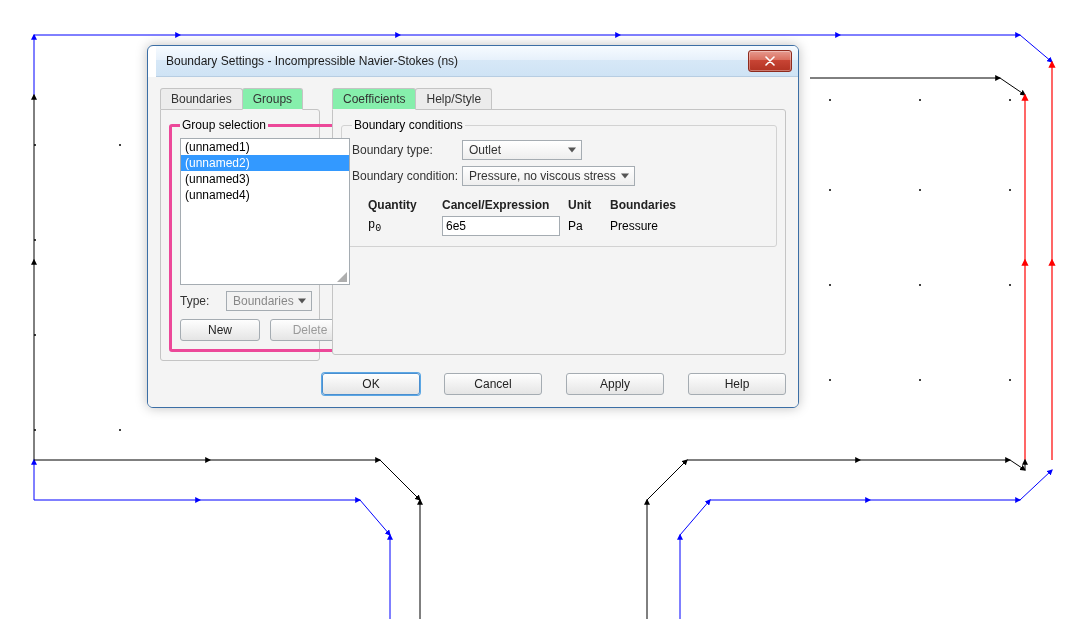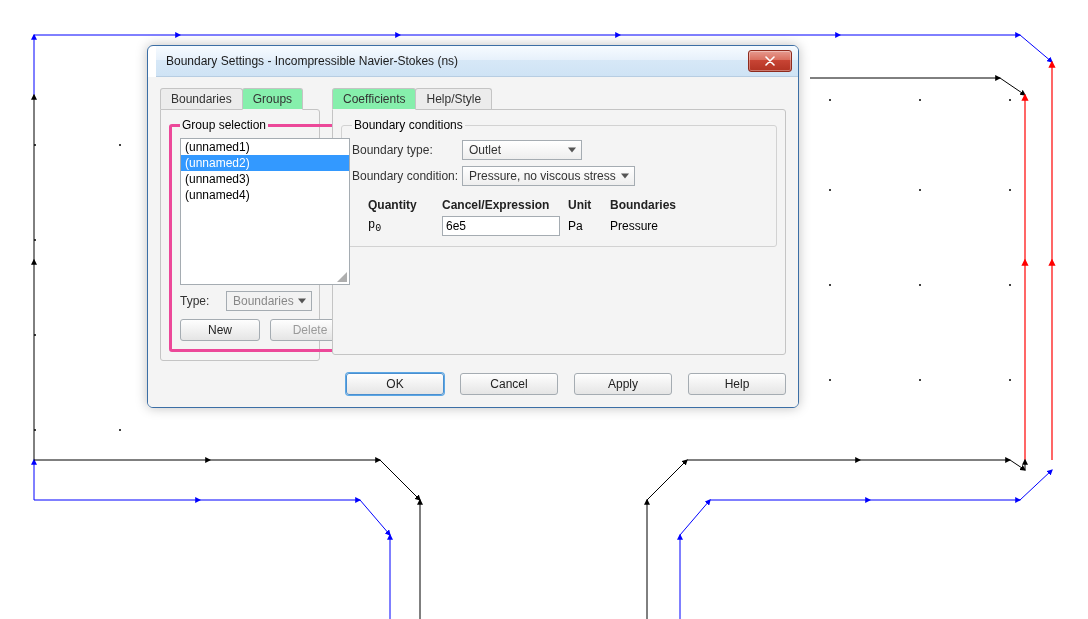--- a/index.html
+++ b/index.html
@@ -227,21 +227,21 @@
   .table-row {
     display:grid;
     grid-template-columns: 84px 120px 36px 1fr;
     align-items:center;
     gap:6px;
     margin-top:4px;
   }
   .footer {
     display:flex;
     justify-content:flex-end;
-    gap:16px;
+    gap:24px;
     margin-top: 12px;
   }
   .quantity { font-family:Liberation Mono, monospace; }
 </style>
 </head>
 <body>
 
 <svg class="bg-canvas" viewBox="0 0 1088 619" width="1088" height="619">
   <defs>
     <marker id="arr-blue" viewBox="0 0 10 10" refX="8" refY="5" markerWidth="6" markerHeight="6" orient="auto">

